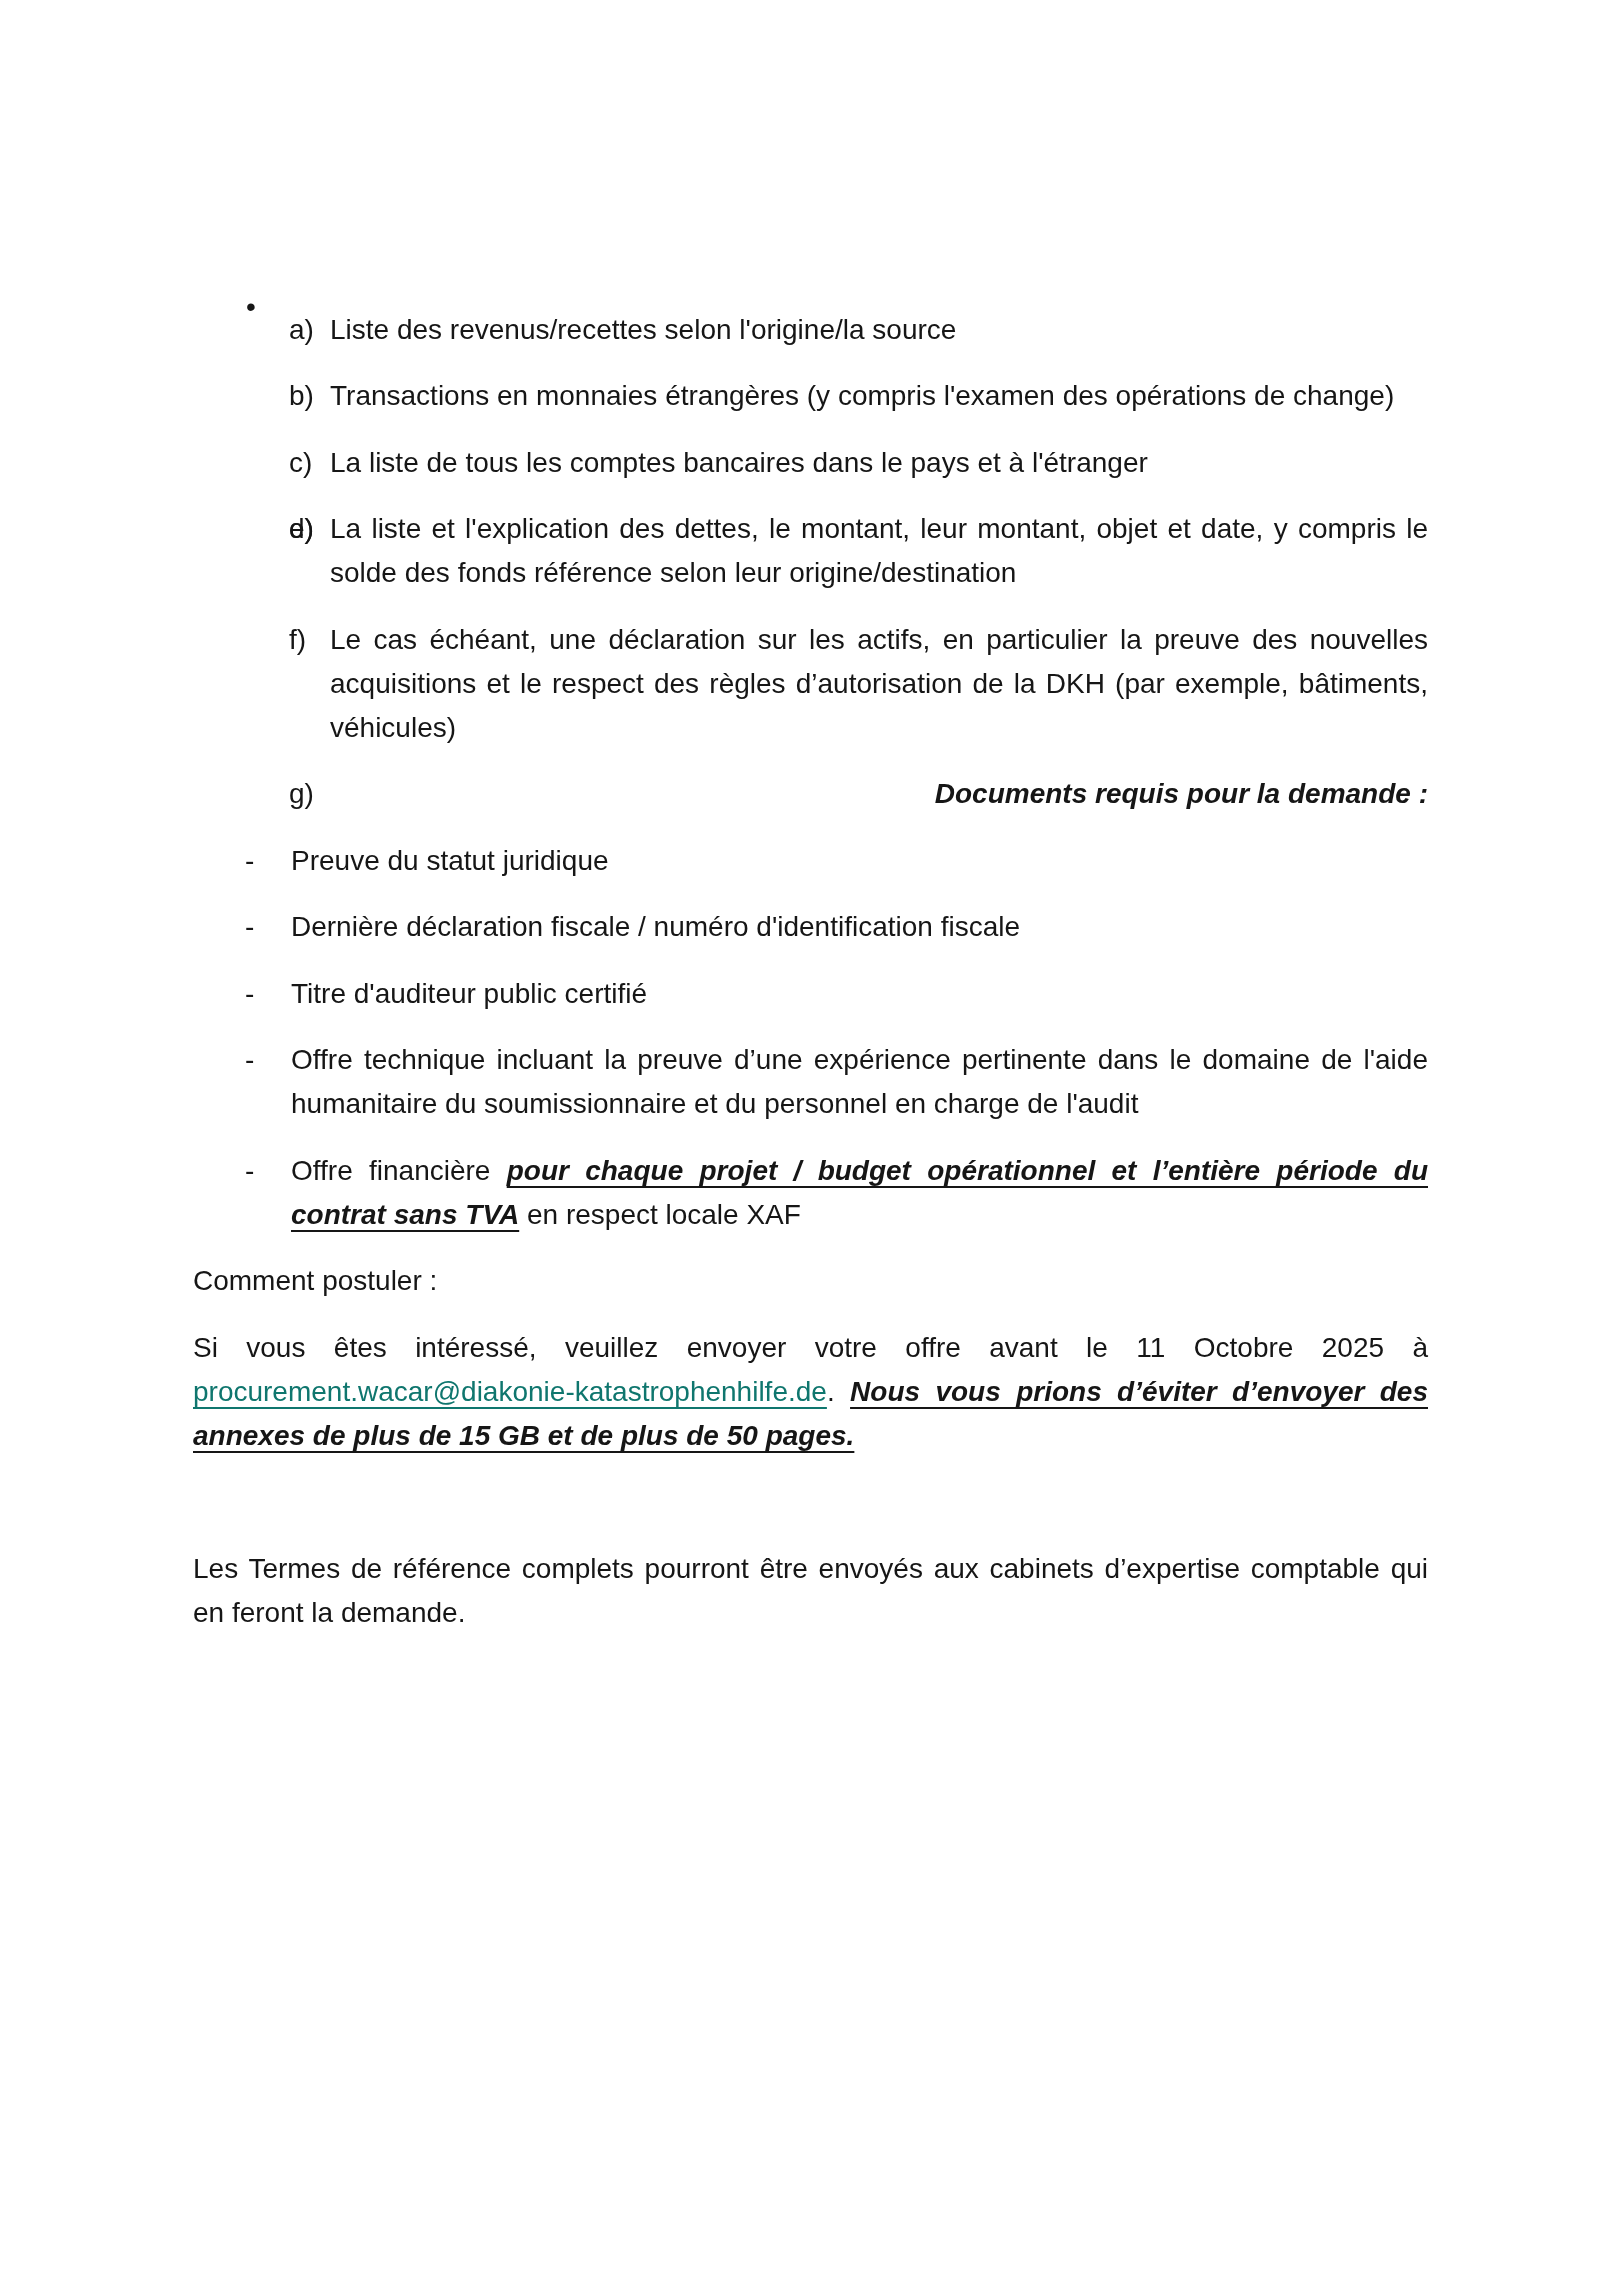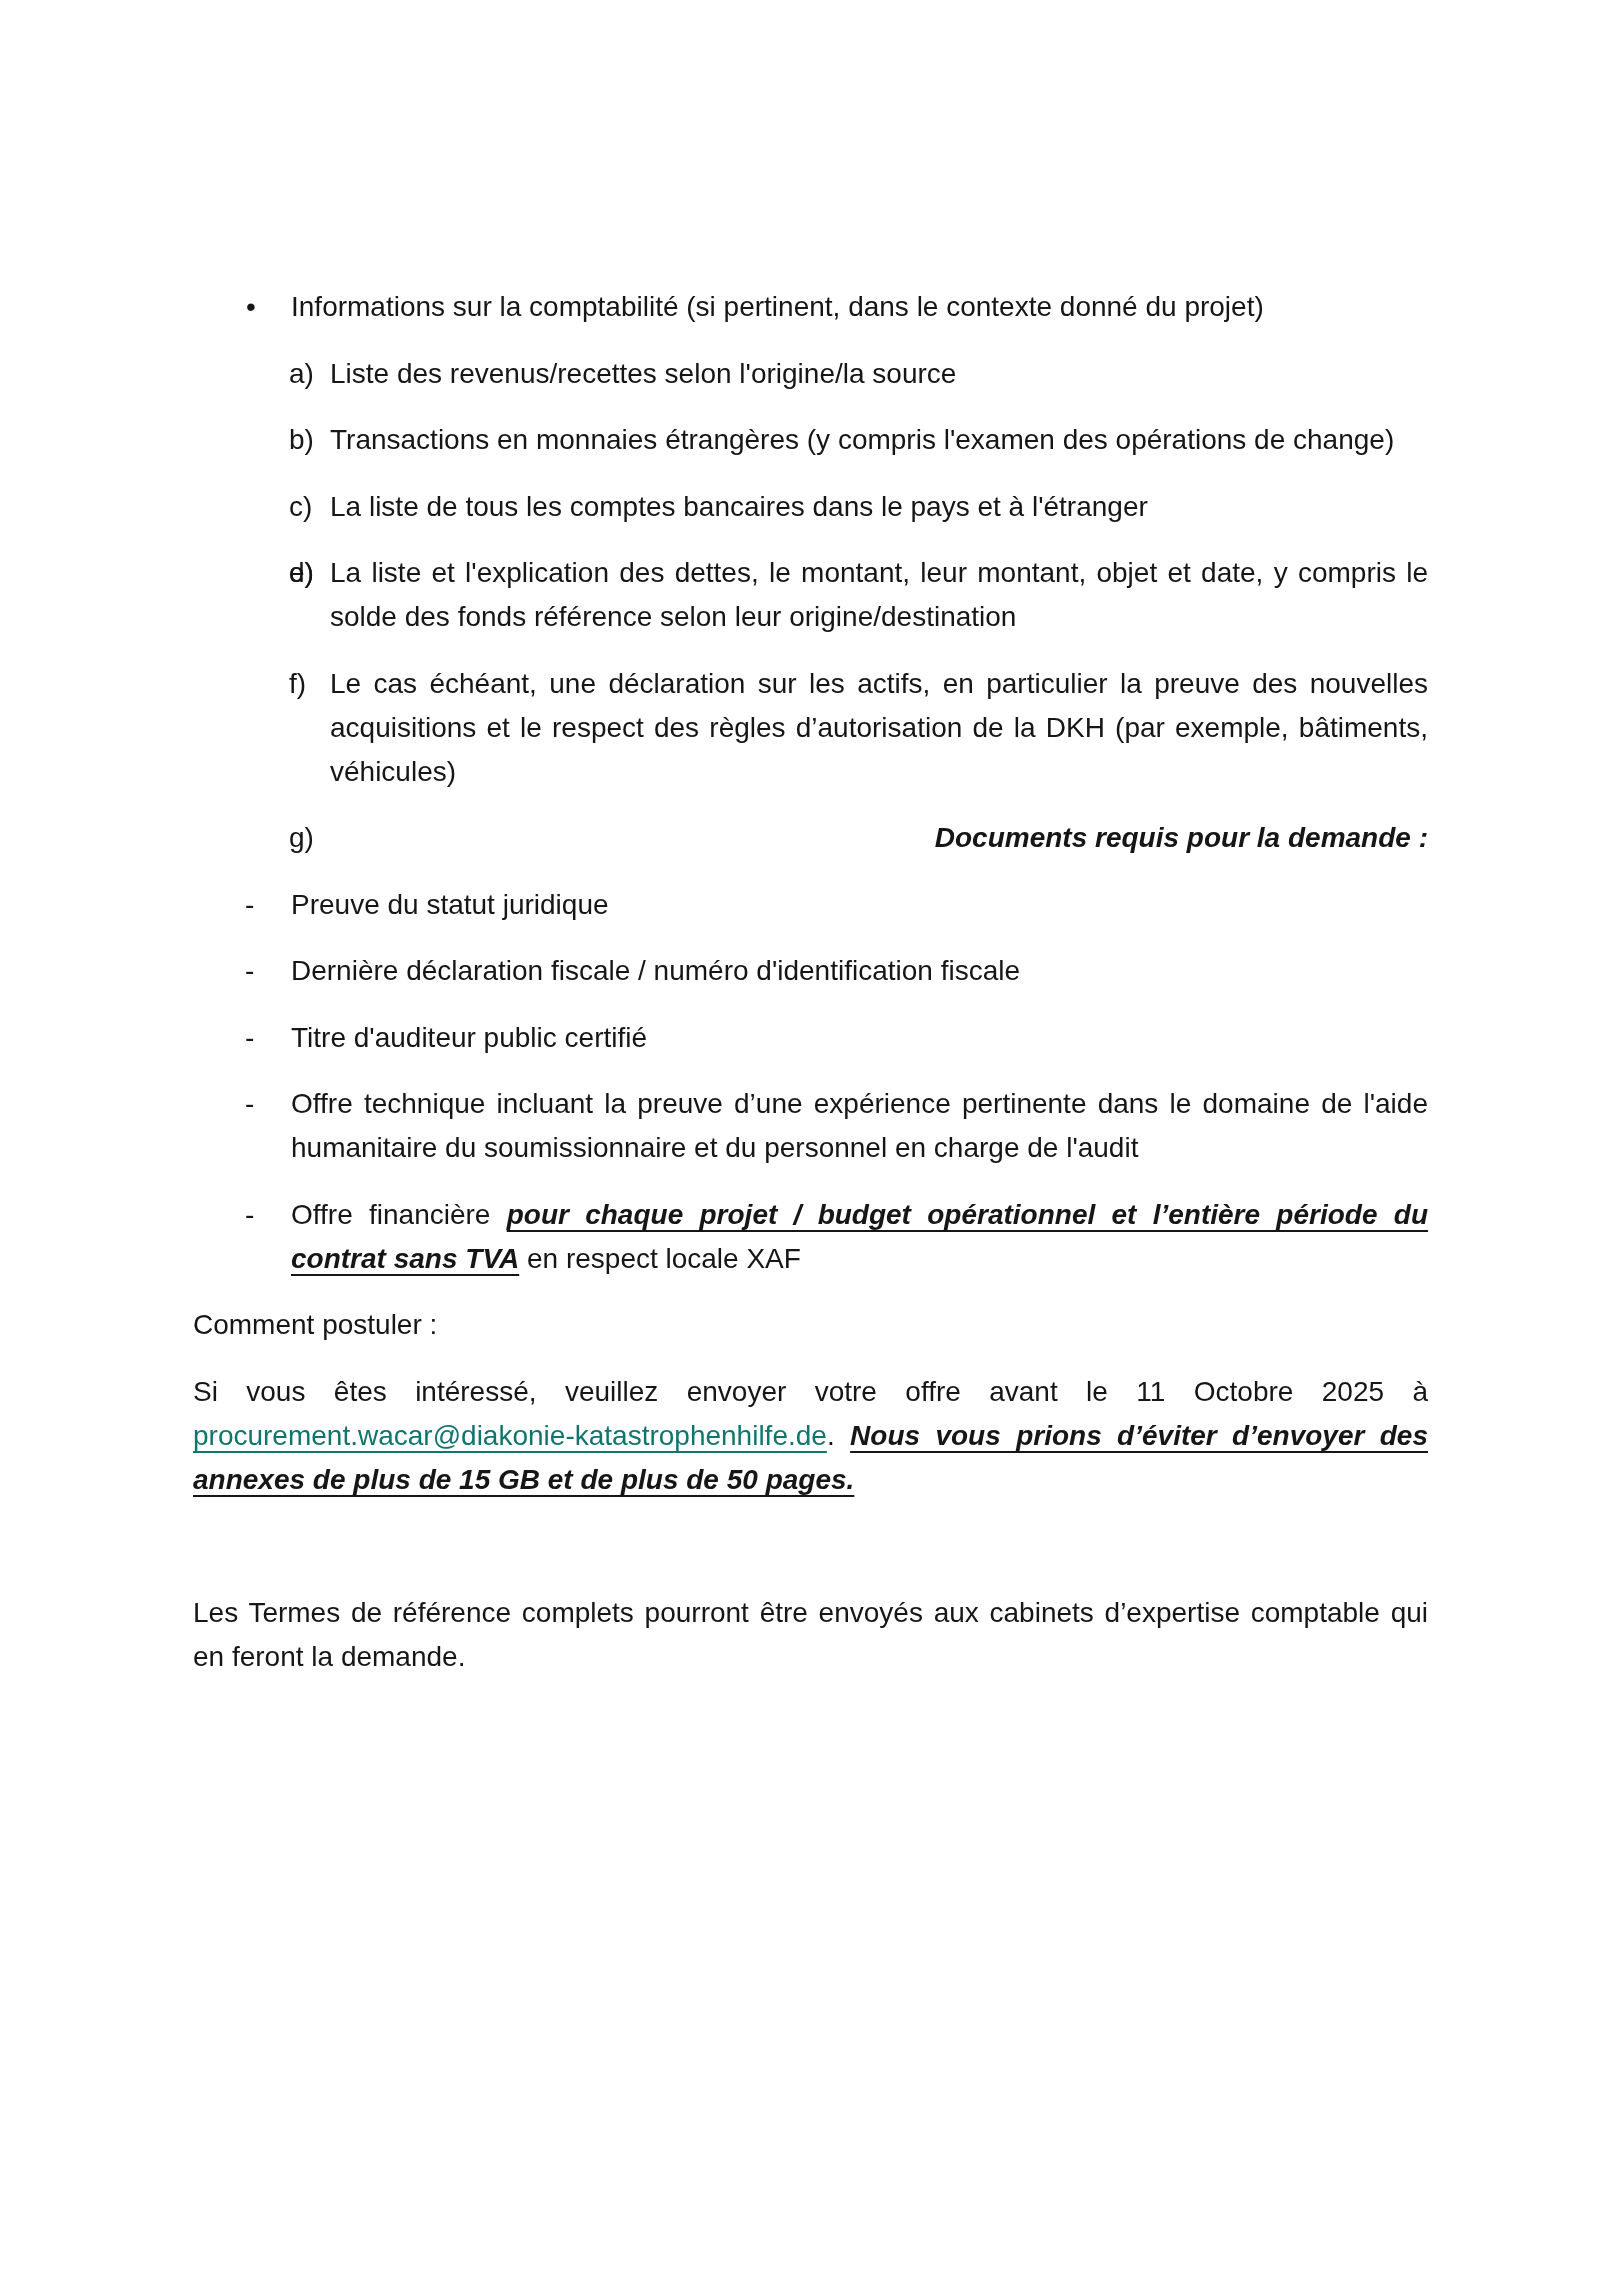--- a/index.html
+++ b/index.html
@@ -43,21 +43,20 @@
   }
   .spacer-line { height: 44px; margin: 0 0 22.5px 0; }
 </style>
 </head>
 <body>
 
 <div class="page">
 
   <div class="li bullet">
     <span class="marker">•</span>
-    <span>Informations sur la comptabilité (si pertinent, dans le contexte donné du projet)</span>
   </div>
 
   <div class="li alpha">
     <span class="marker">a)</span>
     <span>Liste des revenus/recettes selon l'origine/la source</span>
   </div>
 
   <div class="li alpha">
     <span class="marker">b)</span>
     <span>Transactions en monnaies étrangères (y compris l'examen des opérations de change)</span>

